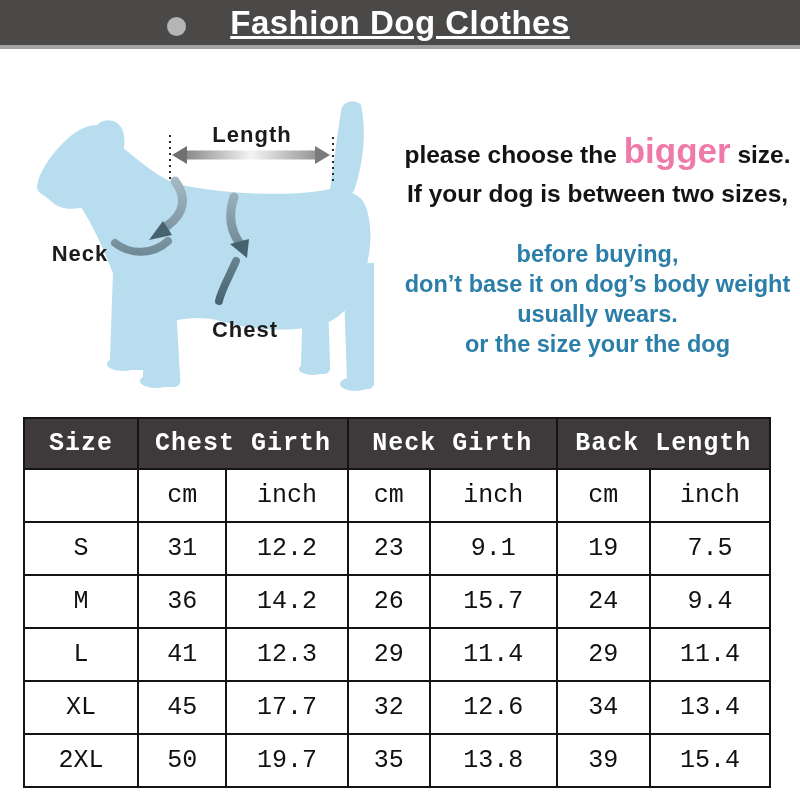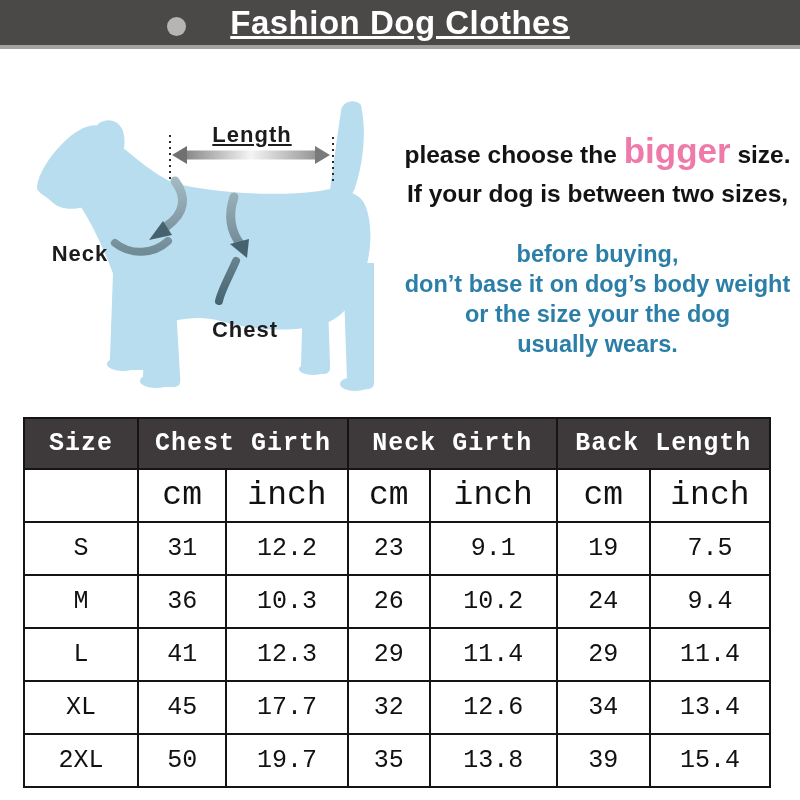--- a/index.html
+++ b/index.html
@@ -11,21 +11,21 @@
           background:var(--banner-bg,#4b4848);border-bottom:4px solid var(--banner-strip,#a2a2a2);}
   .banner h1{margin:0;text-align:center;line-height:46px;font-size:33px;font-weight:bold;
              color:#fff;letter-spacing:.5px;text-decoration:underline;}
   .banner .dot{position:absolute;left:167px;top:17px;width:19px;height:19px;border-radius:50%;
                background:var(--banner-dot,#b5b5b5);}
 
   
   .diagram{position:absolute;left:0;top:0;}
   .diagram svg{position:absolute;left:25px;top:93px;}
   .lbl{position:absolute;font-weight:bold;color:#1c1c1c;font-size:22px;text-align:center;letter-spacing:1px;}
-  .lbl.length{left:197px;top:122px;width:110px;text-decoration:underline;}
+  .lbl.length{left:197px;top:122px;width:110px;}
   .lbl.neck{left:40px;top:241px;width:80px;}
   .lbl.chest{left:200px;top:317px;width:90px;}
 
   
   .advice{position:absolute;left:395px;top:0;width:405px;text-align:center;font-weight:bold;}
   .advice .black{position:absolute;left:0;top:131px;width:405px;color:#131313;font-size:24.5px;}
   .advice .black .ln{line-height:39px;white-space:nowrap;}
   .advice .blue{position:absolute;left:0;top:239px;width:405px;color:var(--accent-blue,#2a7ea7);font-size:23.5px;}
   .advice .blue .ln{line-height:30px;white-space:nowrap;}
   .advice .blue .ln.first{line-height:38px;}
@@ -33,21 +33,21 @@
   .hl.big1{font-size:35px;}
   .hl.big2{font-size:32px;}
 
   
   table.size-table{position:absolute;left:23px;top:417px;width:748px;border-collapse:collapse;
        font-family:"Liberation Mono","DejaVu Sans Mono",monospace;table-layout:fixed;}
   .size-table th,.size-table td{border:2px solid var(--table-border,#141414);text-align:center;
        padding:0;background:#fff;color:#111;}
   .size-table thead tr.head th{background:var(--table-header-bg,#3e3a3b);color:#fff;
        height:49px;font-size:25px;font-weight:bold;letter-spacing:1px;}
-  .size-table tr.units td{height:51px;font-size:33px;border-radius:22px;}
+  .size-table tr.units td{height:51px;font-size:25px;border-radius:22px;}
   .size-table tbody td{height:51px;font-size:25px;}
 </style>
 </head>
 <body>
 
 <div class="page">
 
   <header class="banner">
     <span class="dot"></span>
     <h1>Fashion Dog Clothes</h1>
@@ -142,22 +142,22 @@
   </section>
 
   <section class="advice">
     <div class="black">
       <div class="ln"><span>please choose the </span><span class="hl big1">bigger</span><span> size.</span></div>
       <div class="ln"><span>If your dog is between two sizes,</span></div>
     </div>
     <div class="blue">
       <div class="ln">before buying,</div>
       <div class="ln">don’t base it on dog’s body weight</div>
+      <div class="ln">usually wears.</div>
       <div class="ln">or the size your the dog</div>
-      <div class="ln">usually wears.</div>
     </div>
   </section>
 
   <table class="size-table">
     <colgroup>
       <col style="width:15.3%">
         <col style="width:11.8%">
         <col style="width:16.3%">
       <col style="width:11.0%">
         <col style="width:17.0%">
@@ -187,23 +187,23 @@
         <td>31</td>
         <td>12.2</td>
         <td>23</td>
         <td>9.1</td>
         <td>19</td>
         <td>7.5</td>
       </tr>
       <tr>
         <td>M</td>
         <td>36</td>
-        <td>10.3</td>
+        <td>14.2</td>
         <td>26</td>
-        <td>10.2</td>
+        <td>15.7</td>
         <td>24</td>
         <td>9.4</td>
       </tr>
       <tr>
         <td>L</td>
         <td>41</td>
         <td>12.3</td>
         <td>29</td>
         <td>11.4</td>
         <td>29</td>

